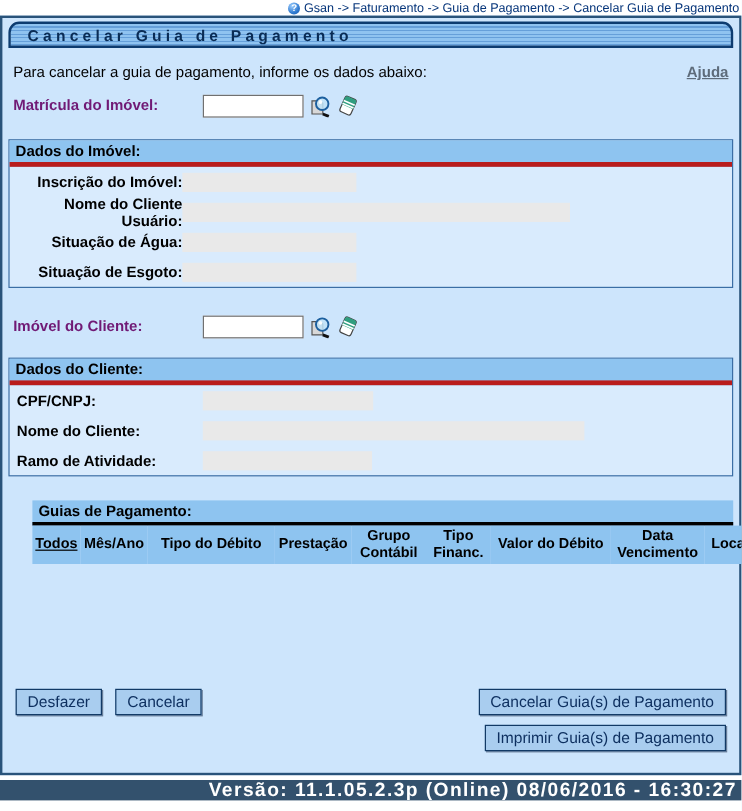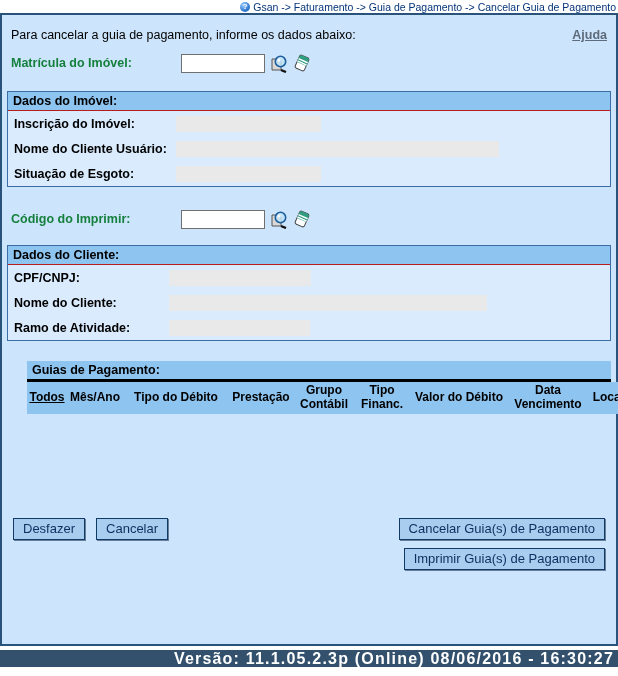--- a/index.html
+++ b/index.html
@@ -18,29 +18,29 @@
             display:flex;align-items:center;padding-left:14px;box-sizing:border-box;}
   .titlebar span{font-size:13px;font-weight:bold;letter-spacing:3.5px;color:#0a2c55;}
 
   .content{padding:0 5px;}
 
   .introrow{margin:13px 4px 0 4px;display:flex;justify-content:space-between;align-items:baseline;}
   .introrow .txt{font-size:12.5px;color:#000;}
   .ajuda{font-size:12.5px;color:#5d6b7a;font-weight:bold;text-decoration:underline;cursor:pointer;}
 
   .fieldrow{display:flex;align-items:center;margin:9px 4px 0 4px;height:24px;}
-  .fieldrow .flabel{font-size:12.5px;font-weight:bold;color:#15803d;width:170px;}
+  .fieldrow .flabel{font-size:12.5px;font-weight:bold;color:#701a75;width:158px;}
   .textinput{width:78px;height:17px;border:1px solid #707070;background:#fff;font-size:12px;padding:0 2px;margin-right:5px;}
   .iconbtn{width:19px;height:19px;margin-right:4px;cursor:pointer;background:none;border:none;padding:0;display:inline-flex;}
 
   .panel{margin:16px 0 0 0;border:1px solid #3b6ea5;background:#d9ebfd;}
-  .panelhead{background:#8ec4f0;border-bottom:1px solid #b91c1c;padding:2px 5px;font-size:12.5px;font-weight:bold;color:#000;}
+  .panelhead{background:#8ec4f0;border-bottom:4px solid #b91c1c;padding:2px 5px;font-size:12.5px;font-weight:bold;color:#000;}
   .prow{display:flex;align-items:center;padding:3px 6px;height:19px;}
   .prow .plabel{font-size:12.5px;font-weight:bold;color:#000;}
-  .pi .plabel{width:162px;}
+  .pi .plabel{width:138px;text-align:right;}
   .pc .plabel{width:155px;}
   .gfield{height:16px;background:#e9e9e9;}
   .w145{width:145px;} .w323{width:323px;} .w142{width:142px;} .w318{width:318px;} .w200{width:200px;} .w141{width:141px;}
 
   .guias{margin-top:20px;margin-left:20px;}
   .guiashead{background:#8ec4f0;padding:2px 5px;font-size:12.5px;font-weight:bold;color:#000;border-bottom:3px solid #000;}
   table.gtable{border-collapse:collapse;table-layout:fixed;width:606px;}
   table.gtable th{background:#8ec4f0;font-size:12px;font-weight:bold;color:#000;text-align:center;vertical-align:middle;
                   padding:2px 1px;line-height:1.15;height:30px;box-sizing:border-box;}
   th.todos{text-align:left;padding-left:4px;}
@@ -60,20 +60,23 @@
 <body>
 
 <div class="topstrip">
   <div class="crumb">
     <span class="ball">?</span>
     <span>Gsan -&gt; Faturamento -&gt; Guia de Pagamento -&gt; Cancelar Guia de Pagamento</span>
   </div>
 </div>
 
 <div class="mainbox">
+  <div class="titlebar">
+    <span>Cancelar Guia de Pagamento</span>
+  </div>
 
   <div class="content">
     <div class="introrow">
       <span class="txt">Para cancelar a guia de pagamento, informe os dados abaixo:</span>
       <a class="ajuda">Ajuda</a>
     </div>
 
     <div class="fieldrow">
       <span class="flabel">Matrícula do Imóvel:</span>
       <input class="textinput" type="text" value="" style="">
@@ -102,27 +105,31 @@
       <div class="panelhead">Dados do Imóvel:</div>
       <div class="prow">
         <span class="plabel">Inscrição do Imóvel:</span>
         <span class="gfield w145"></span>
       </div>
       <div class="prow">
         <span class="plabel">Nome do Cliente Usuário:</span>
         <span class="gfield w323"></span>
       </div>
       <div class="prow">
+        <span class="plabel">Situação de Água:</span>
+        <span class="gfield w145"></span>
+      </div>
+      <div class="prow">
         <span class="plabel">Situação de Esgoto:</span>
         <span class="gfield w145"></span>
       </div>
     </div>
 
     <div class="fieldrow" style="margin-top:20px;">
-      <span class="flabel">Código do Imprimir:</span>
+      <span class="flabel">Imóvel do Cliente:</span>
       <input class="textinput" type="text" value="" style="">
       <span class="iconbtn">
         <svg width="19" height="19" viewBox="0 0 19 19">
           <path d="M2 5 L9 5 L11 7 L11 16 L2 16 Z" fill="#d8d8d8" stroke="#555" stroke-width="1"></path>
           <line x1="11" y1="16" x2="16" y2="18" stroke="#111" stroke-width="2.4"></line>
           <circle cx="10.5" cy="7.5" r="5.2" fill="#bfe3f7" fill-opacity="0.85" stroke="#1c5f9e" stroke-width="1.6"></circle>
           <circle cx="9" cy="6" r="1.6" fill="#ffffff" fill-opacity="0.9"></circle>
         </svg>
       </span>
       <span class="iconbtn">

